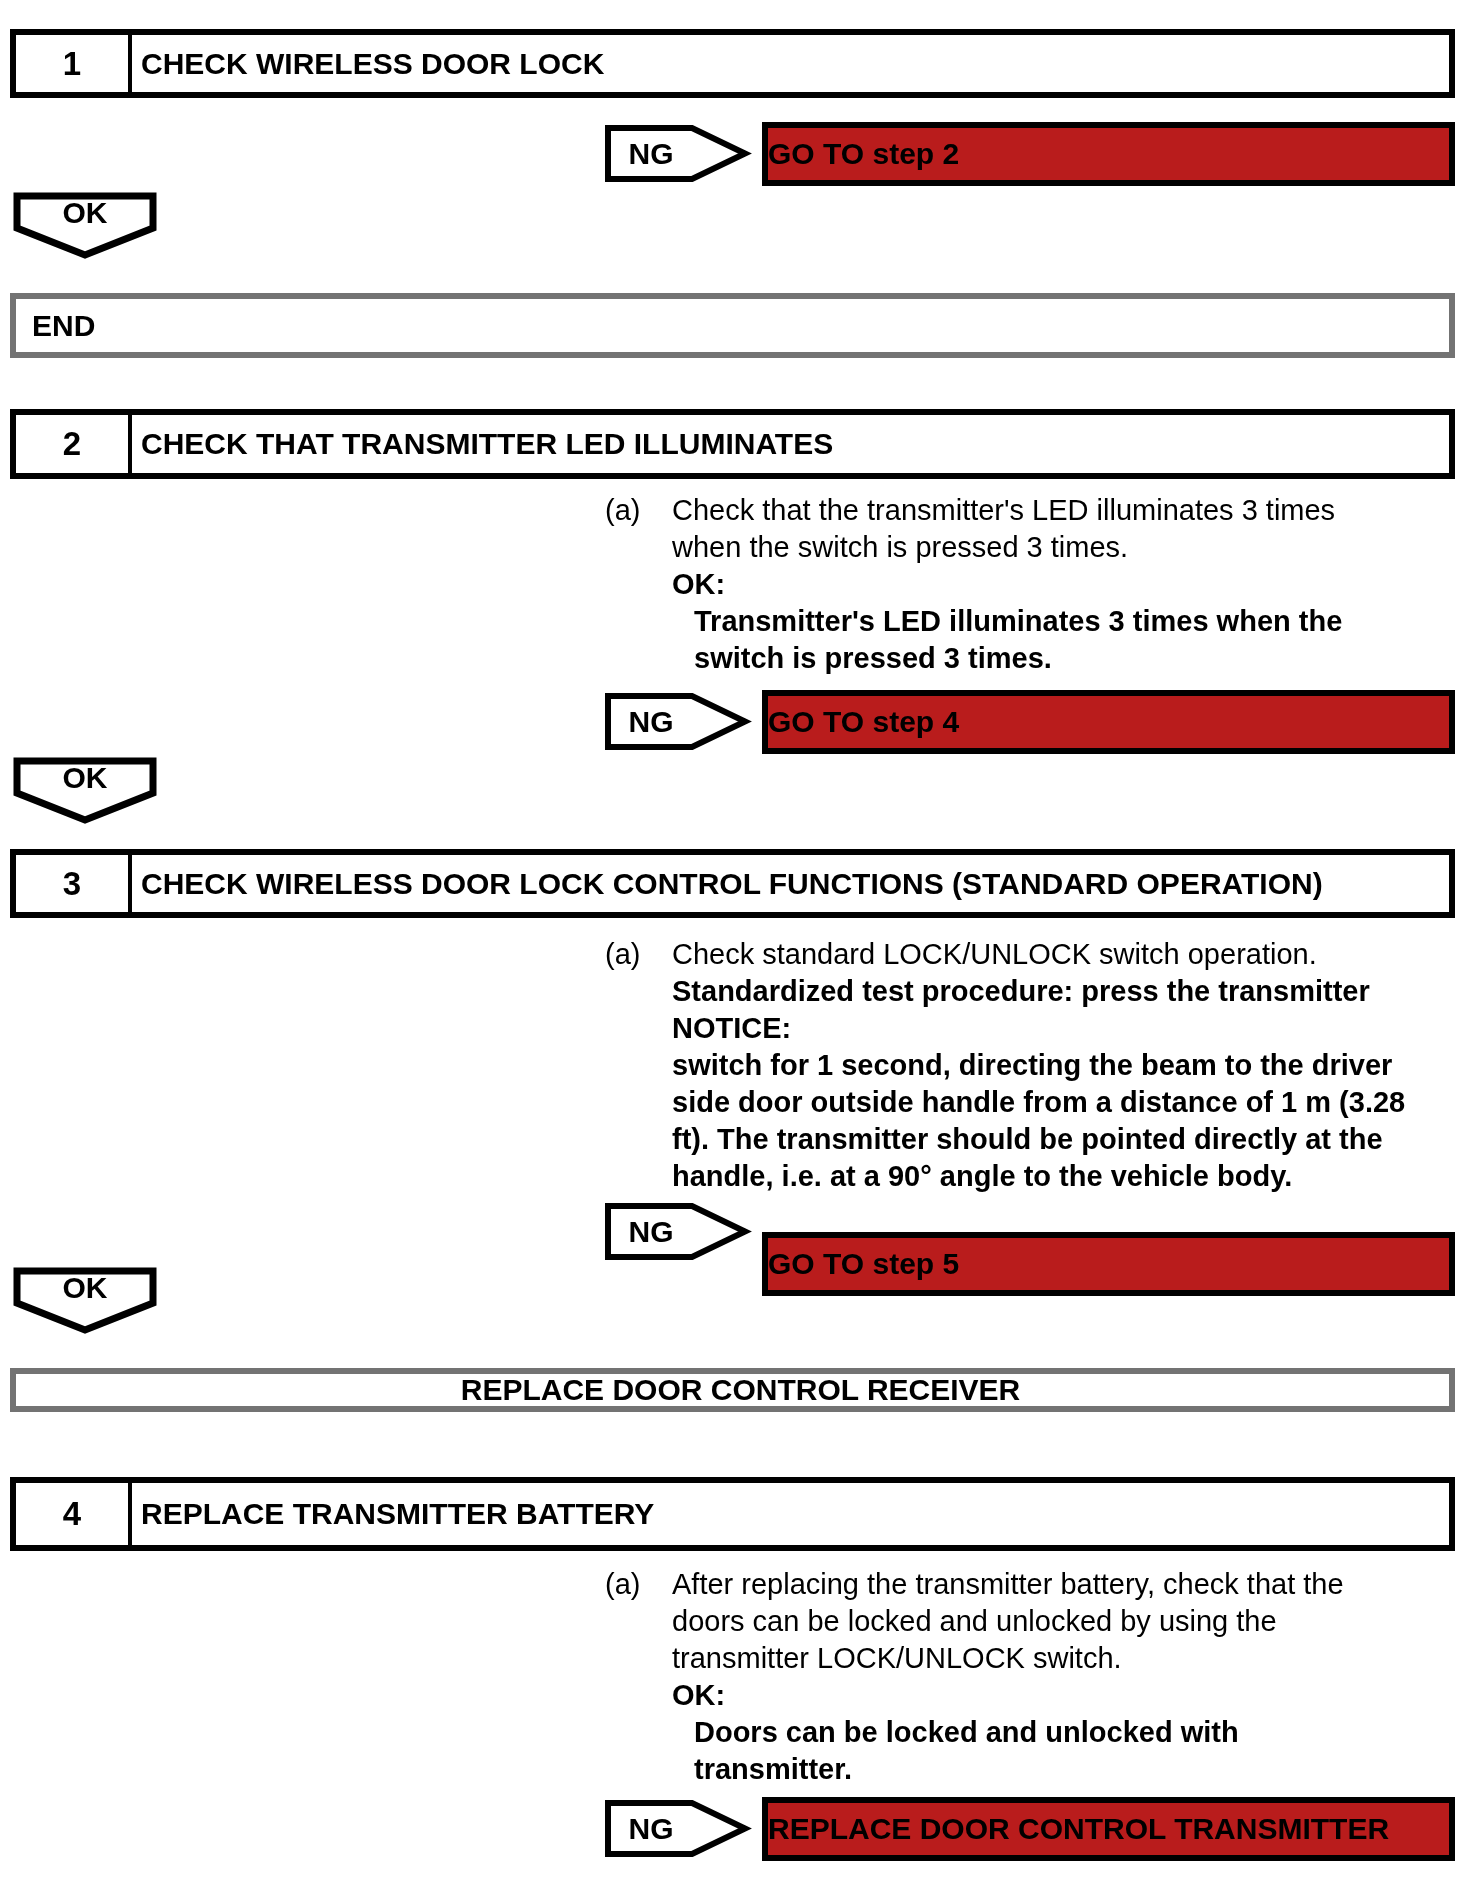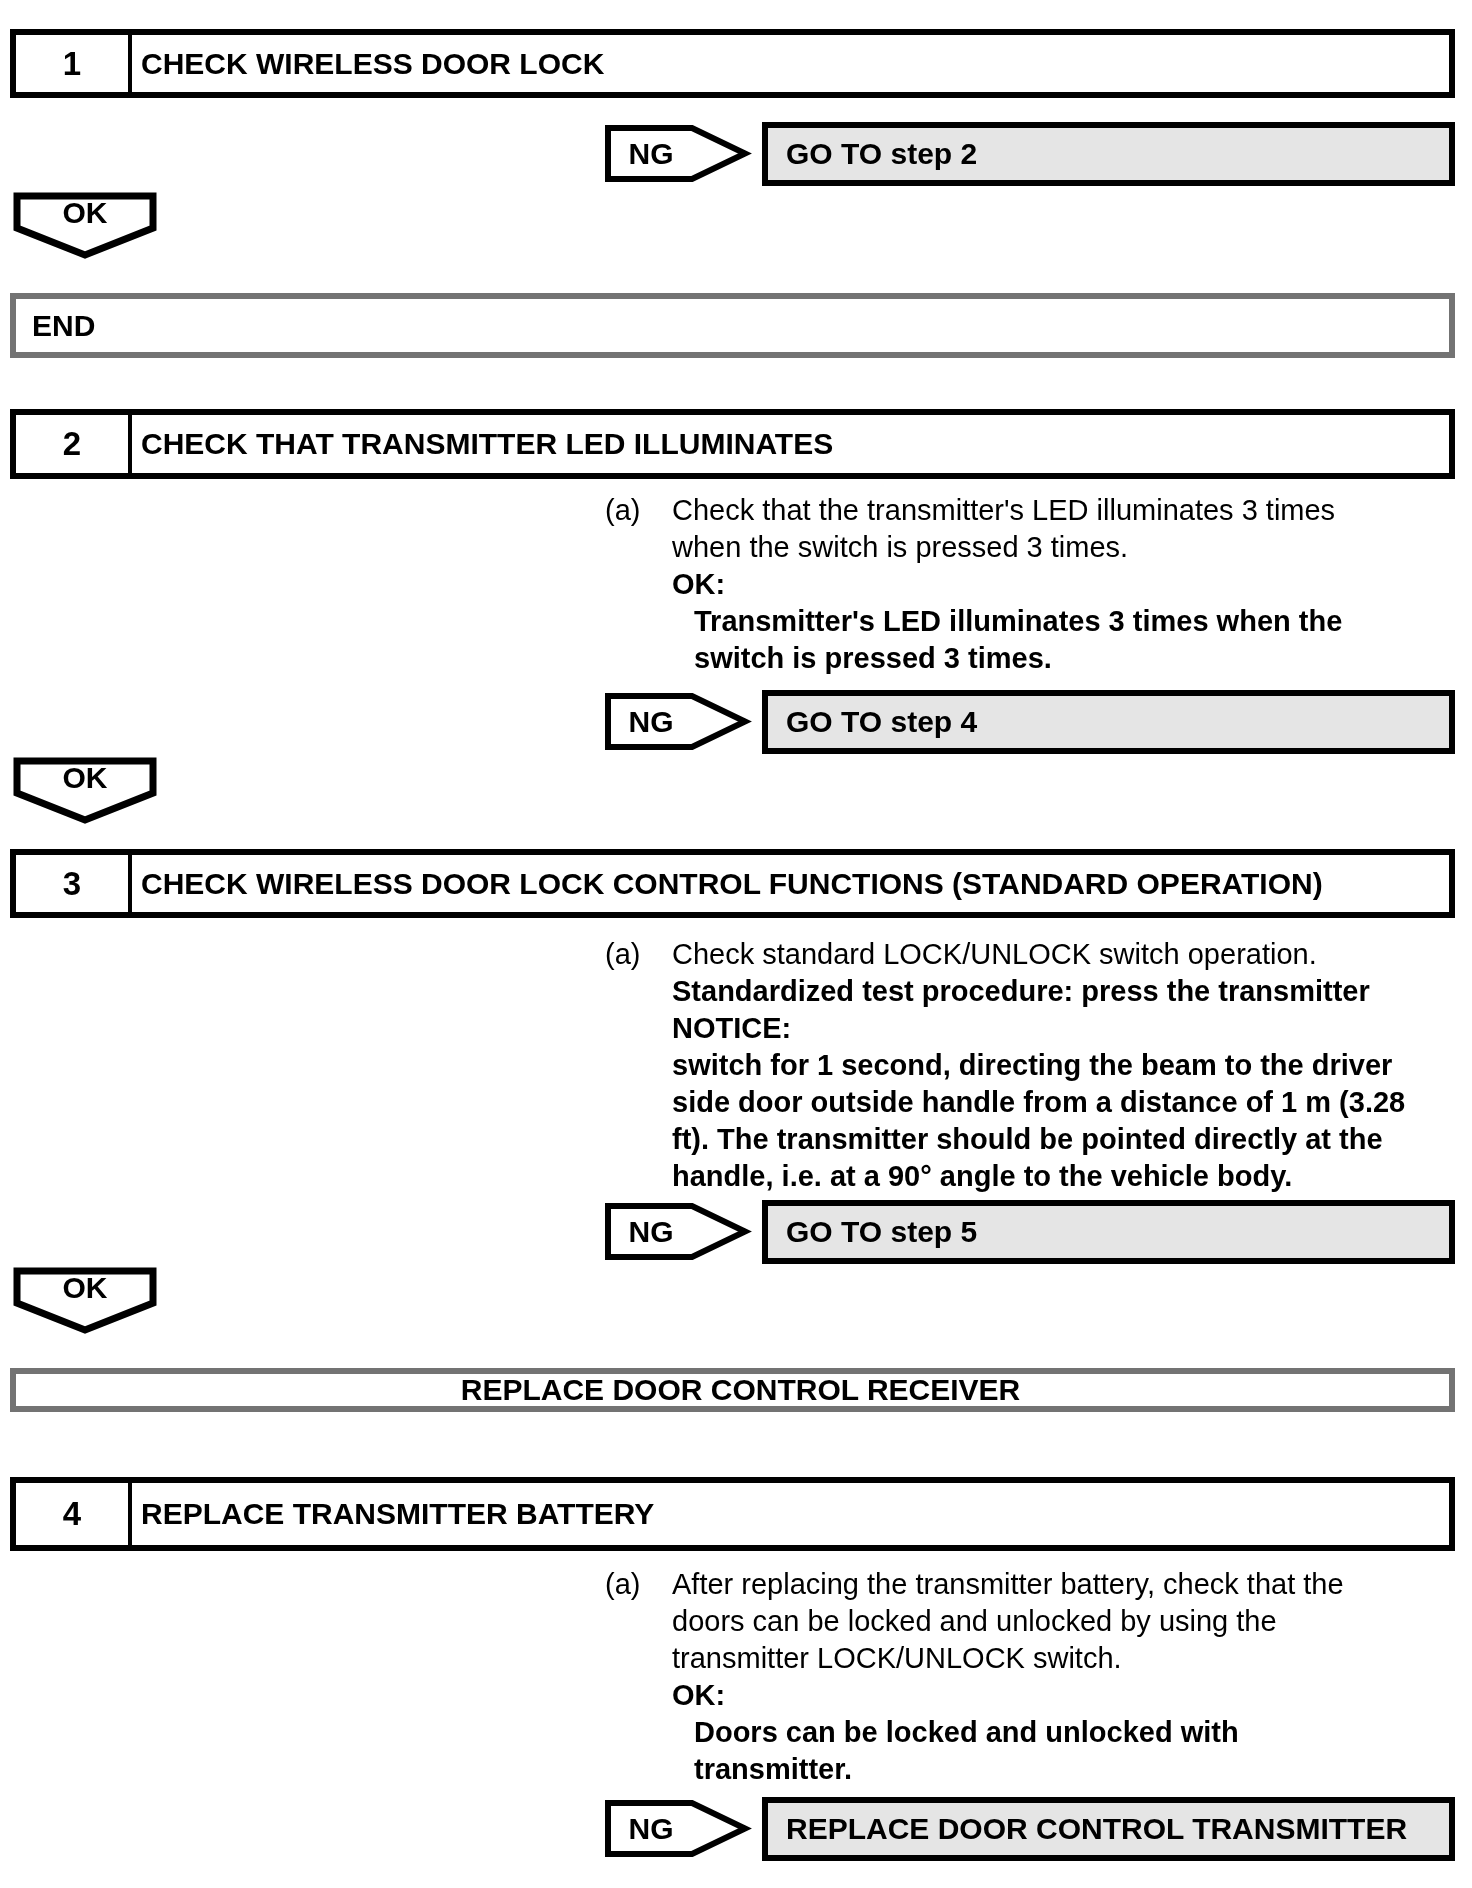--- a/index.html
+++ b/index.html
@@ -21,22 +21,22 @@
             font-weight:700;font-size:30px;background:#fff;white-space:nowrap;}
 
   
   .ng-shape{position:absolute;width:147px;height:57px;}
   .ng-shape svg{position:absolute;left:0;top:0;overflow:visible;}
   .ng-label{position:absolute;left:0;top:0;width:92px;height:57px;display:flex;
             align-items:center;justify-content:center;font-weight:700;font-size:30px;}
 
   
   .action-box{position:absolute;left:762px;width:693px;height:64px;border:6px solid #000;
-              box-sizing:border-box;display:flex;align-items:center;padding-left:18px;
-              font-weight:700;font-size:30px;background:#e5e5e5;white-space:nowrap;}
+              box-sizing:border-box;display:flex;align-items:center;
+              font-weight:700;font-size:30px;background:#b91c1c;white-space:nowrap;}
 
   
   .ok-shape{position:absolute;left:13px;width:144px;height:68px;}
   .ok-shape svg{position:absolute;left:0;top:0;overflow:visible;}
   .ok-label{position:absolute;left:0;top:2px;width:144px;height:38px;display:flex;
             align-items:center;justify-content:center;font-weight:700;font-size:30px;}
 
   
   .para{position:absolute;left:605px;font-size:29px;line-height:37px;}
   .para .line{white-space:nowrap;}
@@ -127,21 +127,21 @@
     <div class="line cont bold">ft). The transmitter should be pointed directly at the</div>
     <div class="line cont bold">handle, i.e. at a 90° angle to the vehicle body.</div>
   </div>
 
   <div class="ng-shape" style="left:605px;top:1203px;">
     <svg width="147" height="57" viewBox="0 0 147 57">
       <polygon points="3,3 87,3 140,28.5 87,54 3,54" fill="#ffffff" stroke="#000000" stroke-width="6"></polygon>
     </svg>
     <span class="ng-label">NG</span>
   </div>
-  <div class="action-box" style="top:1200px;">
+  <div class="action-box" style="top:1232px;">
     <span>GO TO step 5</span>
   </div>
 
   <div class="ok-shape" style="top:1267px;">
     <svg width="144" height="68" viewBox="0 0 144 68">
       <polygon points="4,4 140,4 140,36 72,63 4,36" fill="#ffffff" stroke="#000000" stroke-width="7"></polygon>
     </svg>
     <span class="ok-label">OK</span>
   </div>
 

